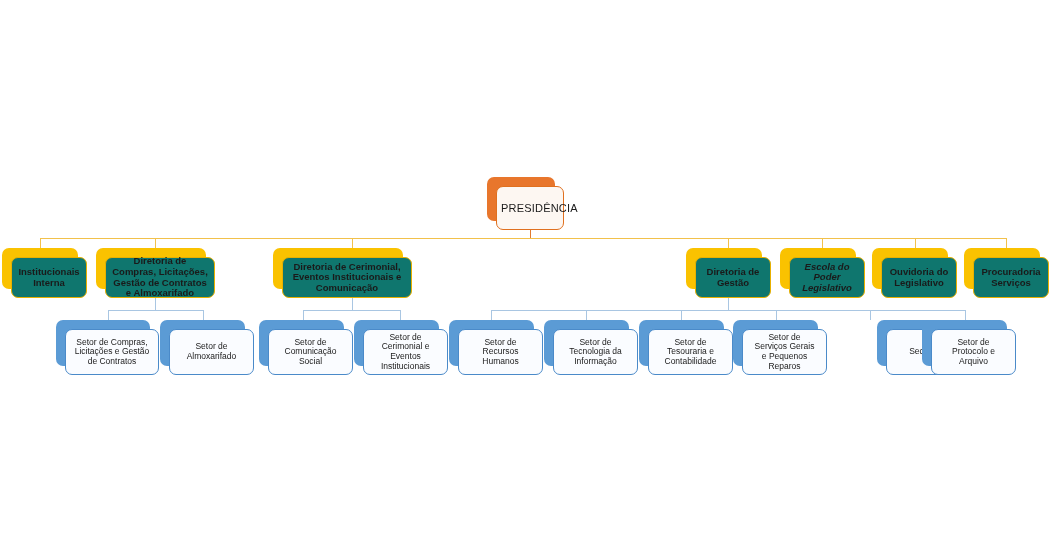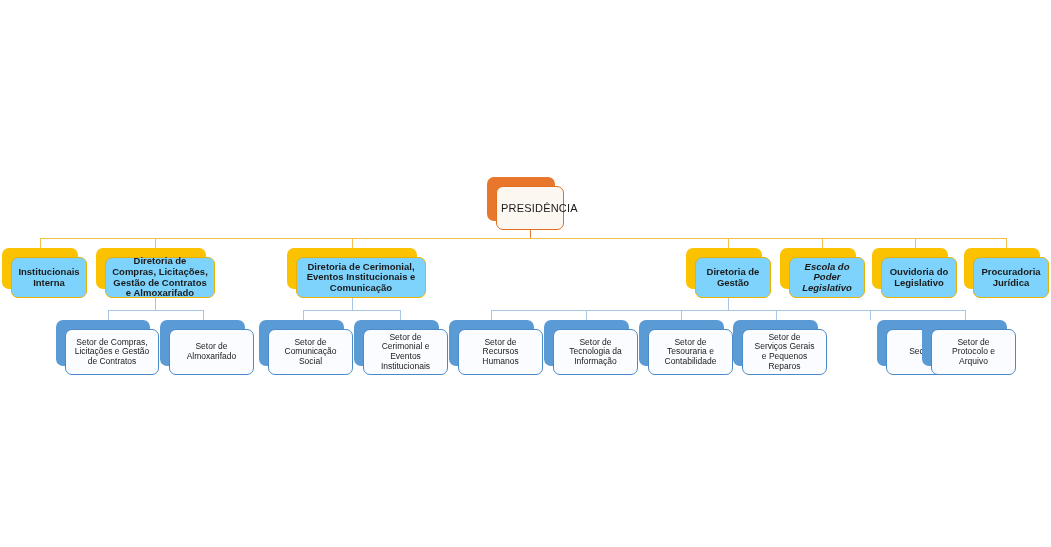--- a/index.html
+++ b/index.html
@@ -70,21 +70,21 @@
     background: #fdf7f2;
     border: 1px solid #e0701f;
     color: #1a1a1a;
     font-size: 11px;
     letter-spacing: .2px;
   }
 
   
   .node.lvl2 .shadow { background: #fac200; }
   .node.lvl2 .box {
-    background: #7dd3fc;
+    background: #0f766e;
     border: 1px solid #e8b000;
     color: #1a1a1a;
     font-size: 9.5px;
     font-weight: bold;
   }
 
   
   .node.lvl3 .shadow { background: #5b9bd5; }
   .node.lvl3 .box {
     background: #fafcff;
@@ -129,21 +129,21 @@
   <div class="node lvl2" style="left:96px; top:248px; width:110px; height:41px;">
     <div class="shadow"></div>
     <div class="box">
       <span>Diretoria de
 Compras, Licitações,
 Gestão de Contratos
 e Almoxarifado</span>
     </div>
   </div>
 
-  <div class="node lvl2" style="left:287px; top:248px; width:130px; height:41px;">
+  <div class="node lvl2" style="left:273px; top:248px; width:130px; height:41px;">
     <div class="shadow"></div>
     <div class="box">
       <span>Diretoria de Cerimonial,
 Eventos Institucionais e
 Comunicação</span>
     </div>
   </div>
 
   <div class="node lvl2" style="left:686px; top:248px; width:76px; height:41px;">
     <div class="shadow"></div>
@@ -167,21 +167,21 @@
     <div class="box">
       <span>Ouvidoria do
 Legislativo</span>
     </div>
   </div>
 
   <div class="node lvl2" style="left:964px; top:248px; width:76px; height:41px;">
     <div class="shadow"></div>
     <div class="box">
       <span>Procuradoria
-Jurídica</span>
+Serviços</span>
     </div>
   </div>
 
   <div class="line line-v blue" style="left:155px; top:298px; height:12px;"></div>
   <div class="line line-h blue" style="left:108px; top:310px; width:95px;"></div>
   <div class="line line-v blue" style="left:108px; top:310px; height:10px;"></div>
   <div class="line line-v blue" style="left:203px; top:310px; height:10px;"></div>
 
   <div class="line line-v blue" style="left:352px; top:298px; height:12px;"></div>
   <div class="line line-h blue" style="left:303px; top:310px; width:97px;"></div>

